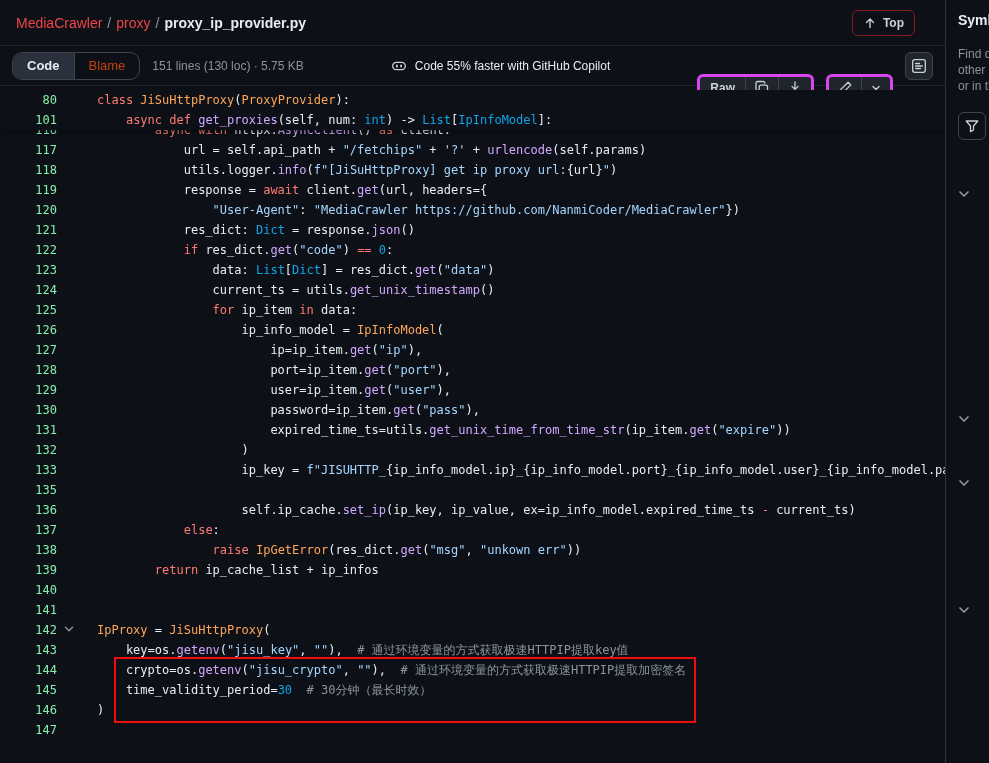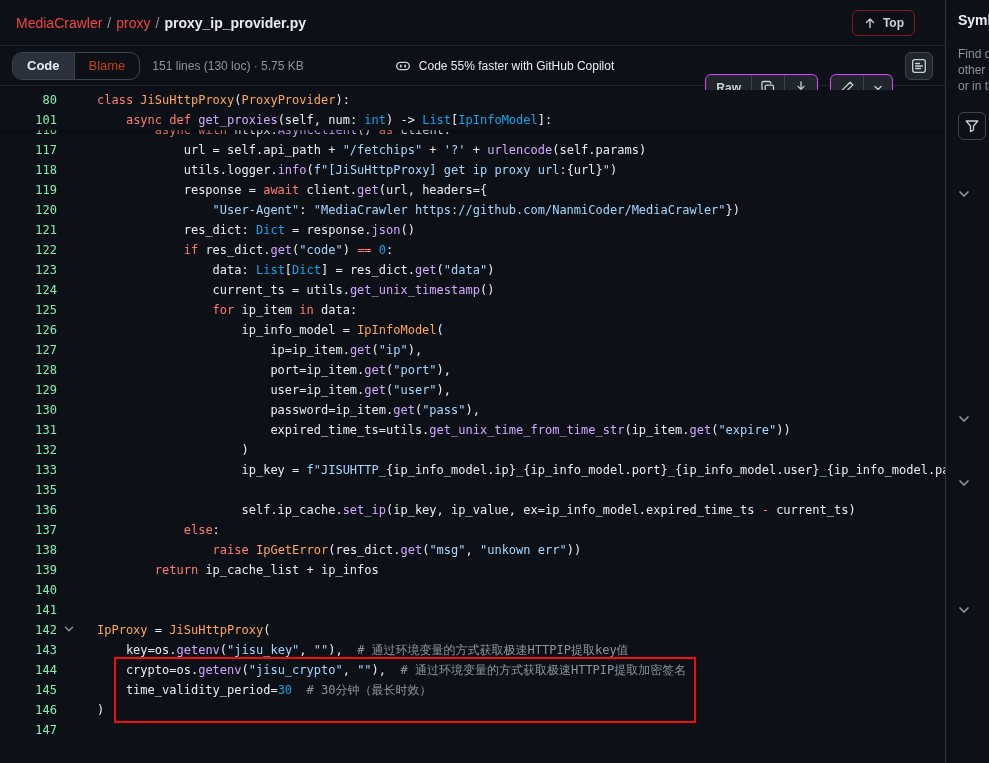--- a/index.html
+++ b/index.html
@@ -28,21 +28,21 @@
     padding:0 12px; gap:12px; border-bottom:1px solid #21262d; }
   .seg { display:flex; height:28px; border:1px solid #3d444d; border-radius:10px;
     overflow:hidden; flex:none; }
   .seg-item { background:transparent; border:none; color:#c2410c; font-size:13px;
     padding:0 14px; cursor:pointer; font-family:inherit; }
   .seg-item.active { background:#2a313c; font-weight:700; color:#e6edf3; }
   .seg-item + .seg-item { border-left:1px solid #3d444d; }
   .meta { color:#8b949e; font-size:12px; white-space:nowrap; }
   .copilot { display:flex; align-items:center; gap:8px; font-size:12px;
     color:#e6edf3; margin:8px auto; cursor:pointer; white-space:nowrap; }
-  .btn-group { display:flex; height:28px; border:1px solid #d946ef; border-radius:6px;
+  .btn-group { display:flex; height:28px; border:3px solid #d946ef; border-radius:6px;
     overflow:hidden; background:#21262d; flex:none;margin-top:45px; }
   .gbtn { background:transparent; border:none; color:#c9d1d9; font-size:12px;
     font-weight:700; padding:0 10px; display:flex; align-items:center; cursor:pointer;
     font-family:inherit; }
   .gbtn.icon { padding:0 8px; }
   .gbtn + .gbtn { border-left:1px solid #3d444d; }
   .sq-btn { height:28px; width:28px; border:1px solid #3d444d; border-radius:6px;
     background:#21262d; display:flex; align-items:center; justify-content:center;
     cursor:pointer; flex:none; }
 

